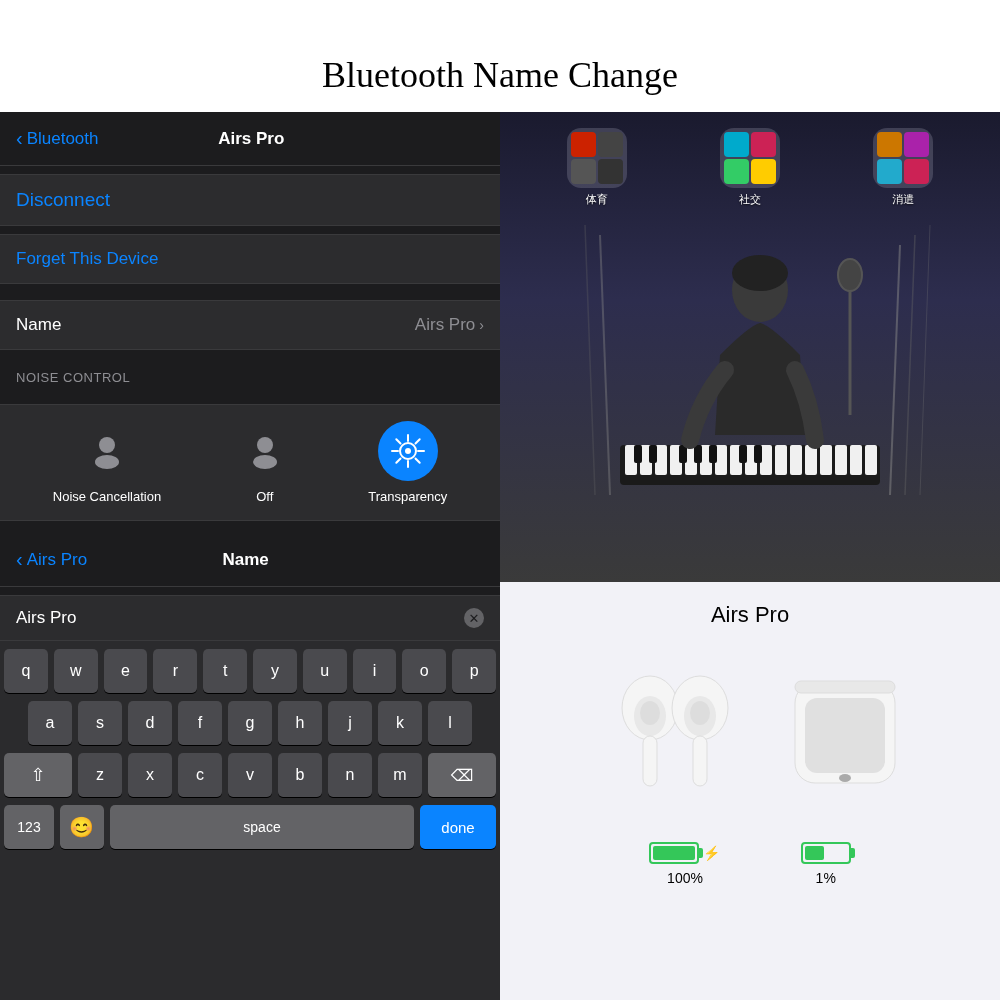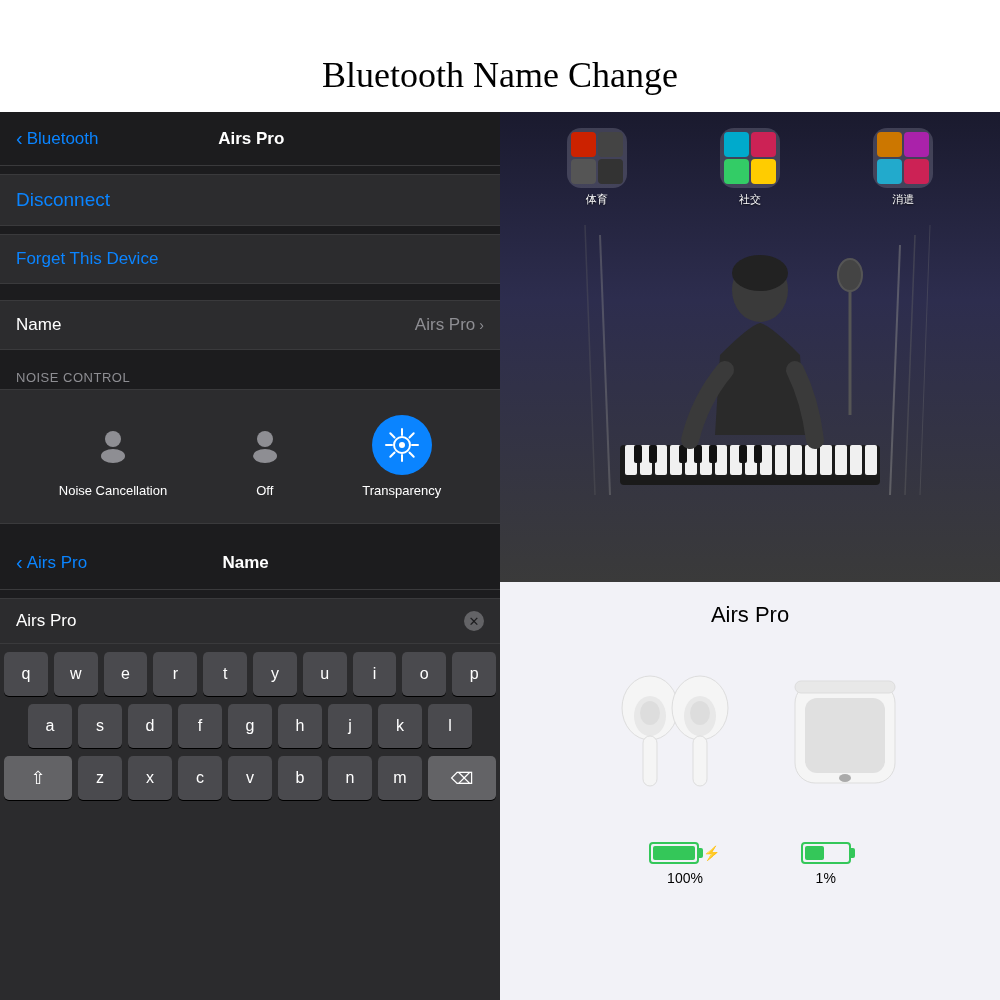--- a/index.html
+++ b/index.html
@@ -105,24 +105,25 @@
     .chevron-right {
       color: #8e8e93;
       font-size: 14px;
     }
 
     
     .noise-control-section {
       background: #2c2c2e;
       border-top: 0.5px solid #3a3a3c;
       border-bottom: 0.5px solid #3a3a3c;
-      padding: 25px;
+      padding: 16px;
       display: flex;
       justify-content: space-around;
       align-items: flex-start;
+      margin-top: 15px;
     }
     .noise-option {
       display: flex;
       flex-direction: column;
       align-items: center;
       gap: 8px;
     }
     .noise-icon-wrap {
       width: 60px;
       height: 60px;
@@ -514,20 +515,26 @@
         <div class="key">z</div>
         <div class="key">x</div>
         <div class="key">c</div>
         <div class="key">v</div>
         <div class="key">b</div>
         <div class="key">n</div>
         <div class="key">m</div>
         <div class="key special" style="font-size:16px;">⌫</div>
       </div>
 
+      <div class="bottom-key-row">
+        <div class="key special" style="min-width:50px;max-width:50px;font-size:14px;">123</div>
+        <div class="key special emoji" style="font-size:20px;">😊</div>
+        <div class="key special wide" style="flex:4;max-width:none;font-size:14px;">space</div>
+        <div class="key done-key" style="font-size:15px;min-width:60px;">done</div>
+      </div>
     </div>
 
     <div style="background:#2b2b2d;padding:6px;display:flex;justify-content:center;border-top:0.5px solid #3a3a3c;">
       <div style="color:#8e8e93;font-size:20px;">🎙</div>
     </div>
   </div>
 
   <div class="right-panel">
 
     <div class="phone-screen-top">

